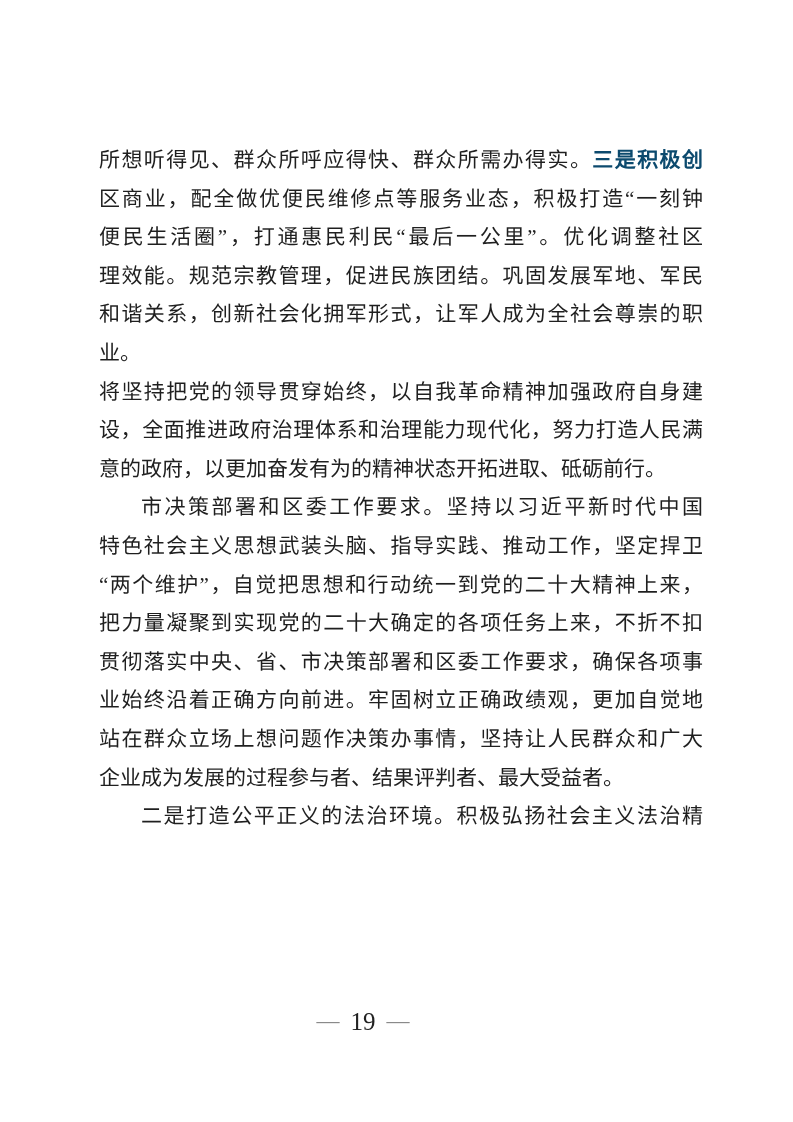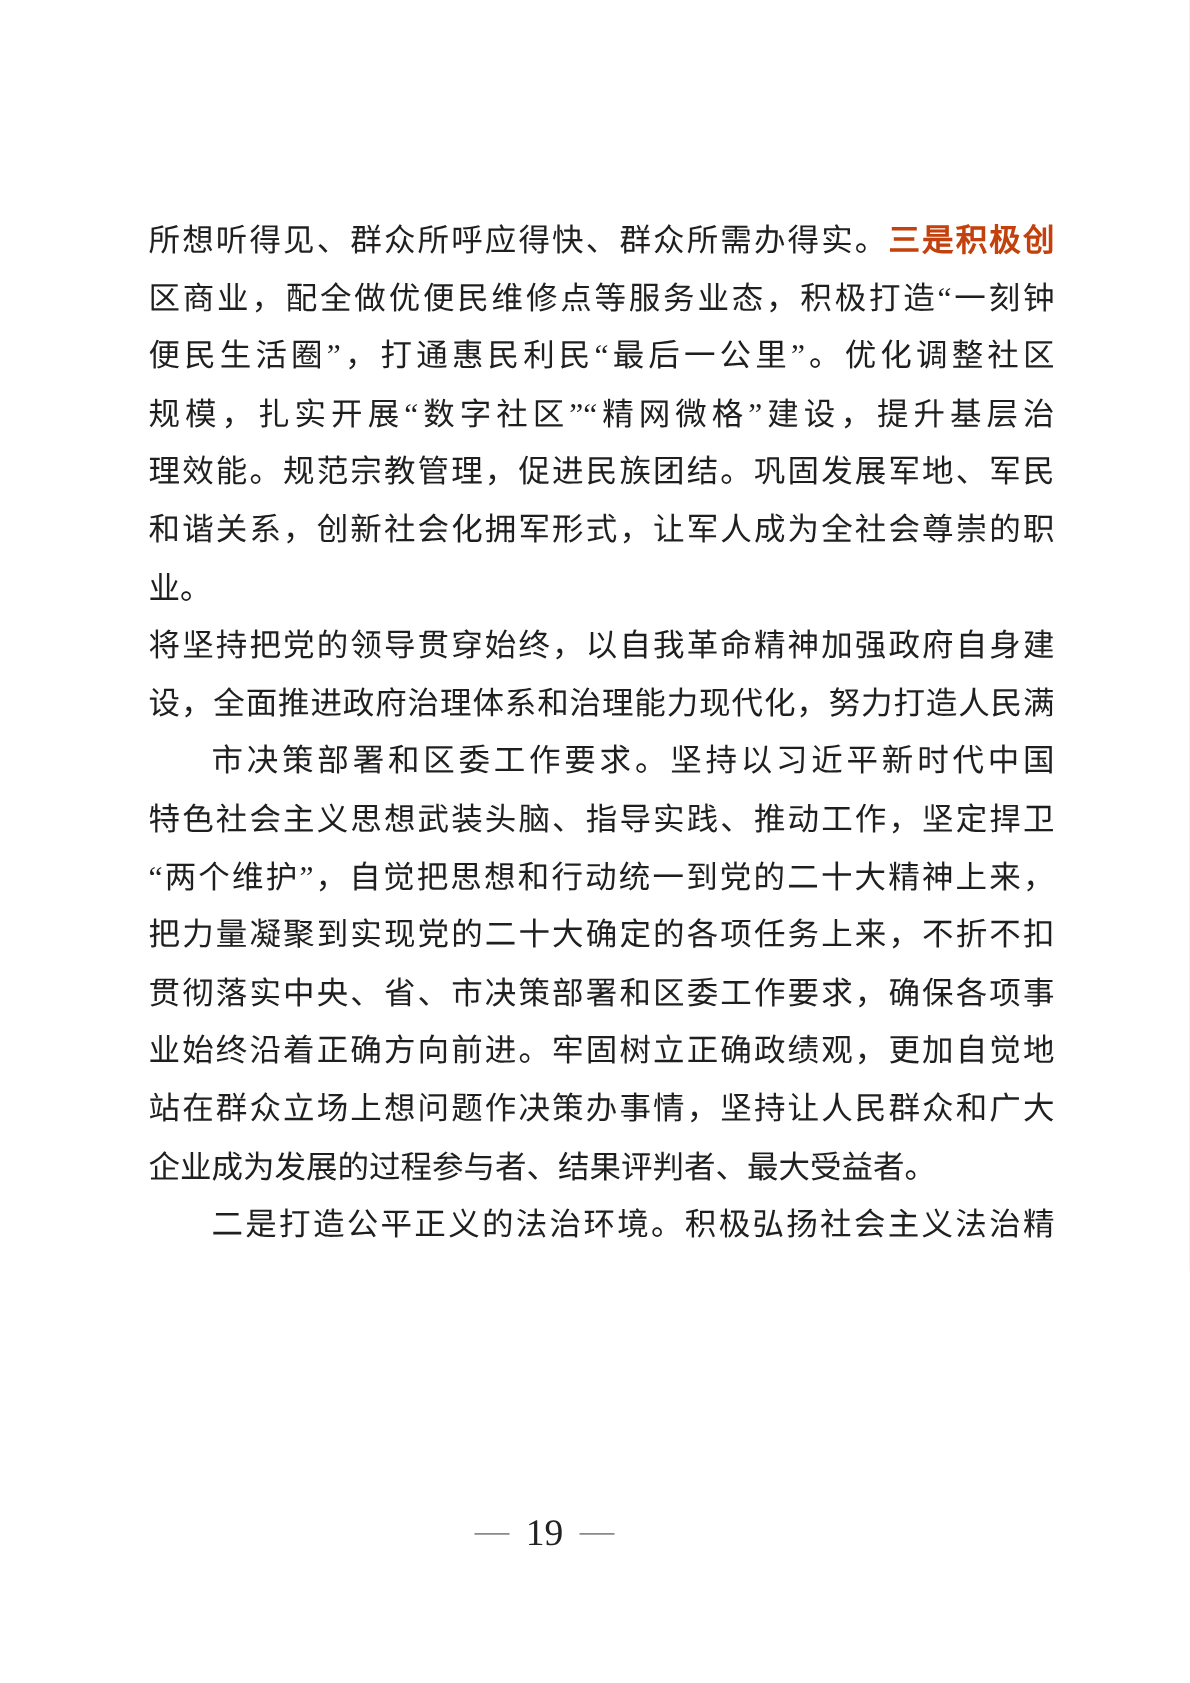--- a/index.html
+++ b/index.html
@@ -29,21 +29,21 @@
   }
   .line.end {
     text-align: left;
     text-align-last: left;
   }
   .line.indent {
     text-indent: 42px;
   }
   .seg-bold {
     font-weight: 700;
-    color: #c2410c;
+    color: #0c4a6e;
   }
   .footer {
     position: absolute;
     top: 1008px;
     left: 0;
     width: 726px;
     text-align: center;
     font-size: 25px;
     color: #222222;
   }
@@ -56,26 +56,26 @@
 </style>
 </head>
 <body>
 
 <div class="page">
 
   <div class="textblock">
     <div class="line"><span>所想听得见、群众所呼应得快、群众所需办得实。</span><span class="seg-bold">三是积极创</span></div>
     <div class="line"><span>区商业，配全做优便民维修点等服务业态，积极打造“一刻钟</span></div>
     <div class="line"><span>便民生活圈”，打通惠民利民“最后一公里”。优化调整社区</span></div>
-    <div class="line"><span>规模，扎实开展“数字社区”“精网微格”建设，提升基层治</span></div>
     <div class="line"><span>理效能。规范宗教管理，促进民族团结。巩固发展军地、军民</span></div>
     <div class="line"><span>和谐关系，创新社会化拥军形式，让军人成为全社会尊崇的职</span></div>
     <div class="line end"><span>业。</span></div>
     <div class="line"><span>将坚持把党的领导贯穿始终，以自我革命精神加强政府自身建</span></div>
     <div class="line"><span>设，全面推进政府治理体系和治理能力现代化，努力打造人民满</span></div>
+    <div class="line end"><span>意的政府，以更加奋发有为的精神状态开拓进取、砥砺前行。</span></div>
     <div class="line indent"><span>市决策部署和区委工作要求。坚持以习近平新时代中国</span></div>
     <div class="line"><span>特色社会主义思想武装头脑、指导实践、推动工作，坚定捍卫</span></div>
     <div class="line"><span>“两个维护”，自觉把思想和行动统一到党的二十大精神上来，</span></div>
     <div class="line"><span>把力量凝聚到实现党的二十大确定的各项任务上来，不折不扣</span></div>
     <div class="line"><span>贯彻落实中央、省、市决策部署和区委工作要求，确保各项事</span></div>
     <div class="line"><span>业始终沿着正确方向前进。牢固树立正确政绩观，更加自觉地</span></div>
     <div class="line"><span>站在群众立场上想问题作决策办事情，坚持让人民群众和广大</span></div>
     <div class="line end"><span>企业成为发展的过程参与者、结果评判者、最大受益者。</span></div>
     <div class="line indent"><span>二是打造公平正义的法治环境。积极弘扬社会主义法治精</span></div>
   </div>

